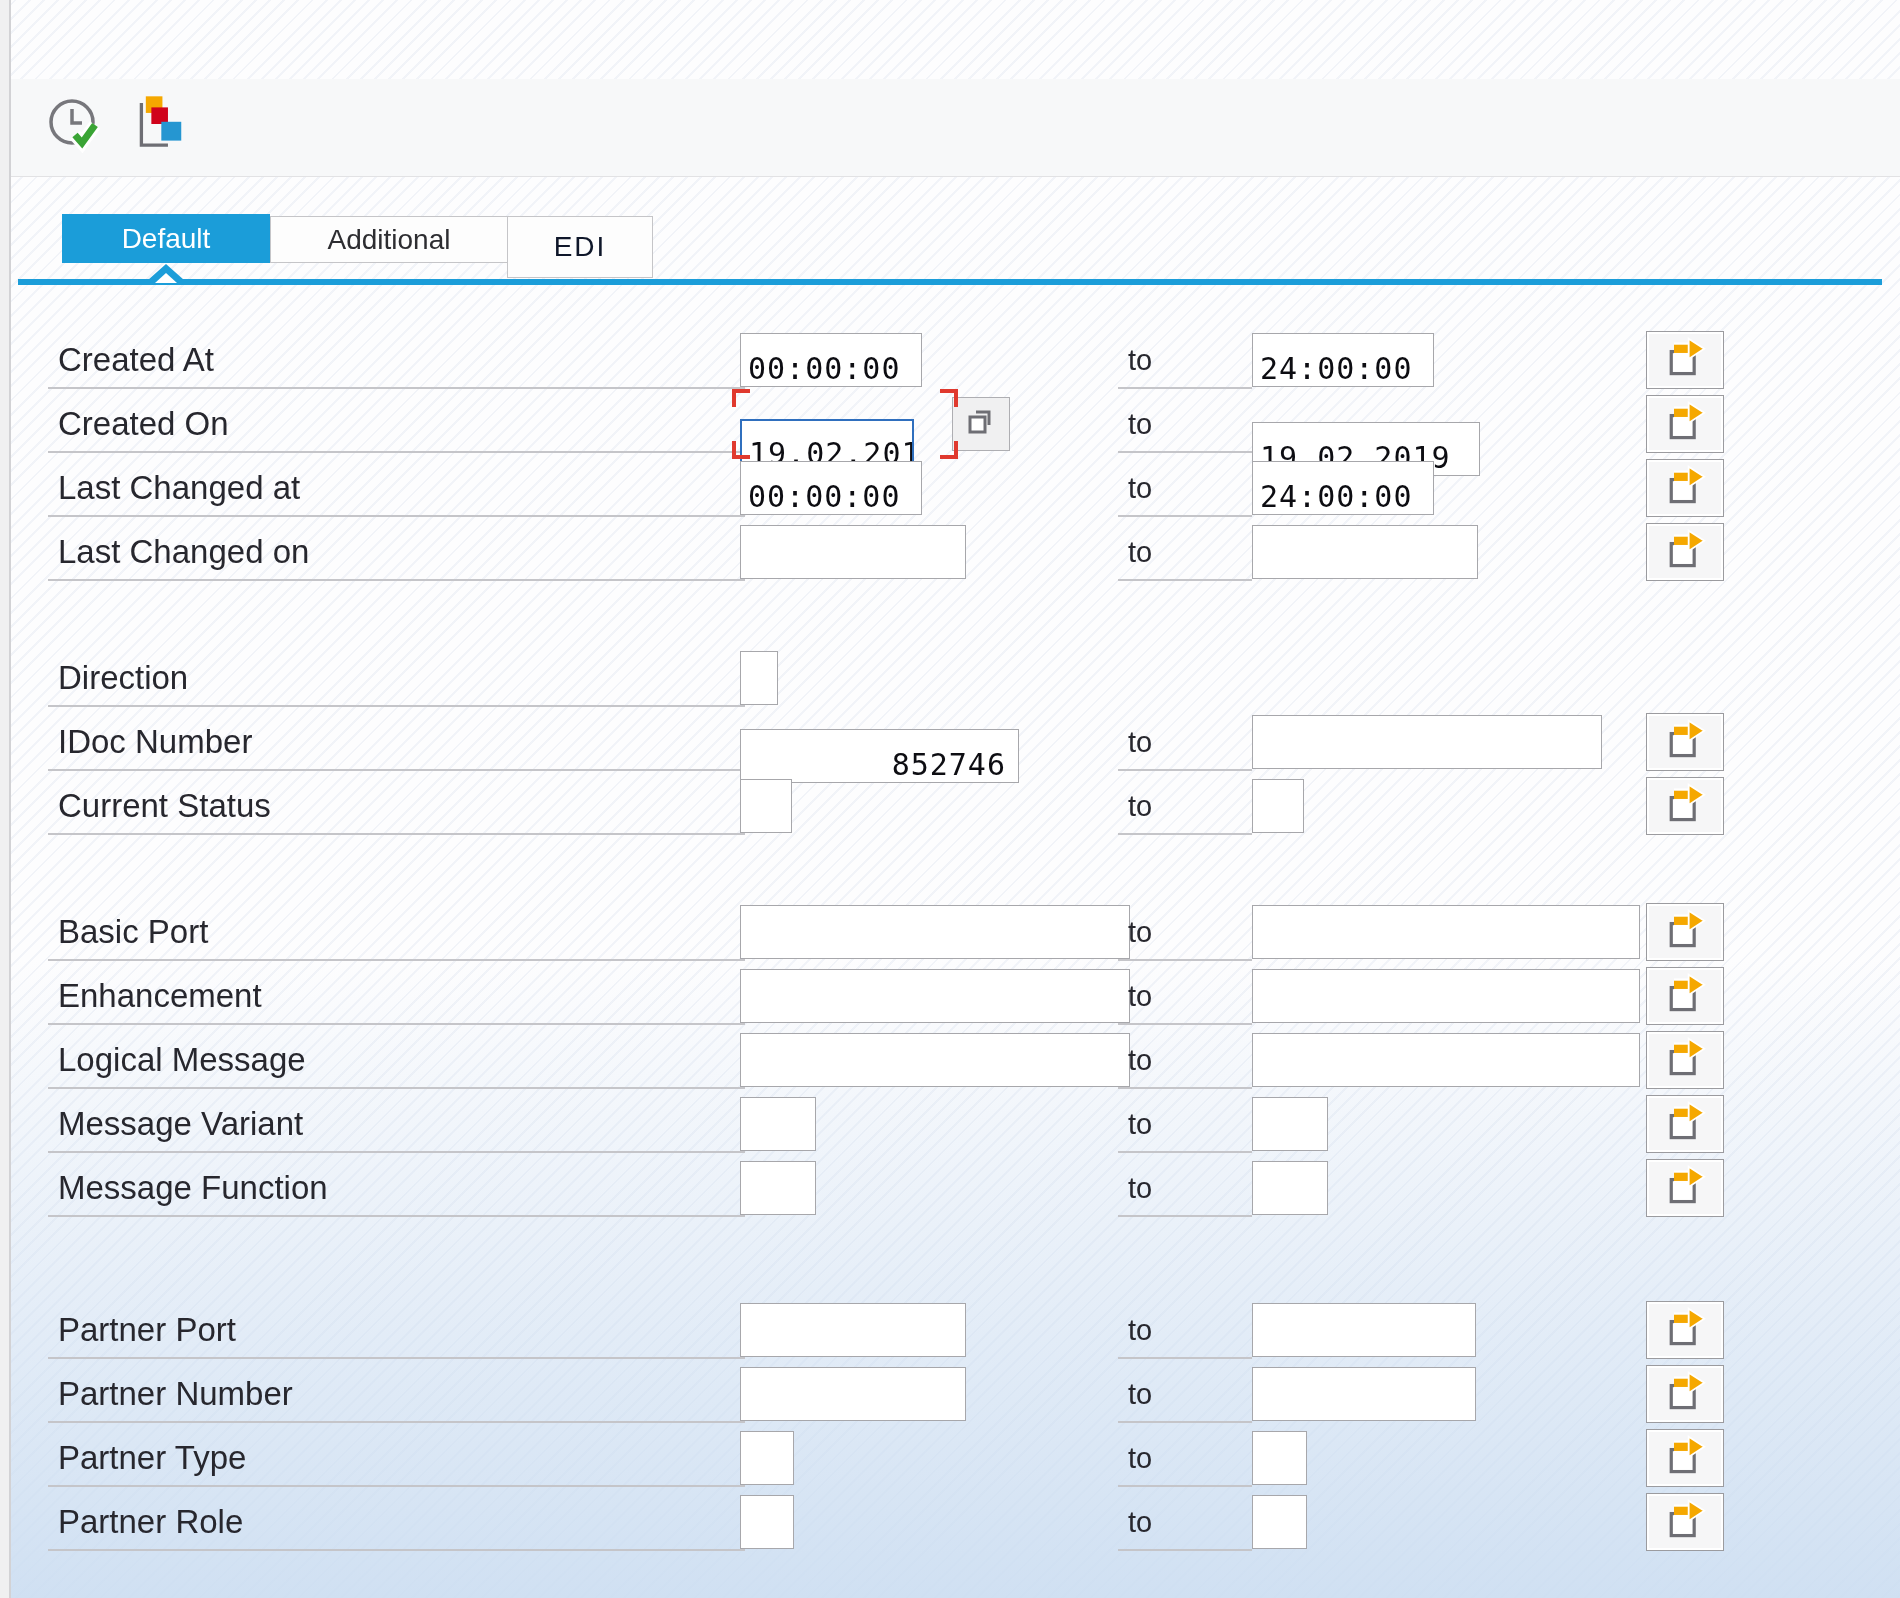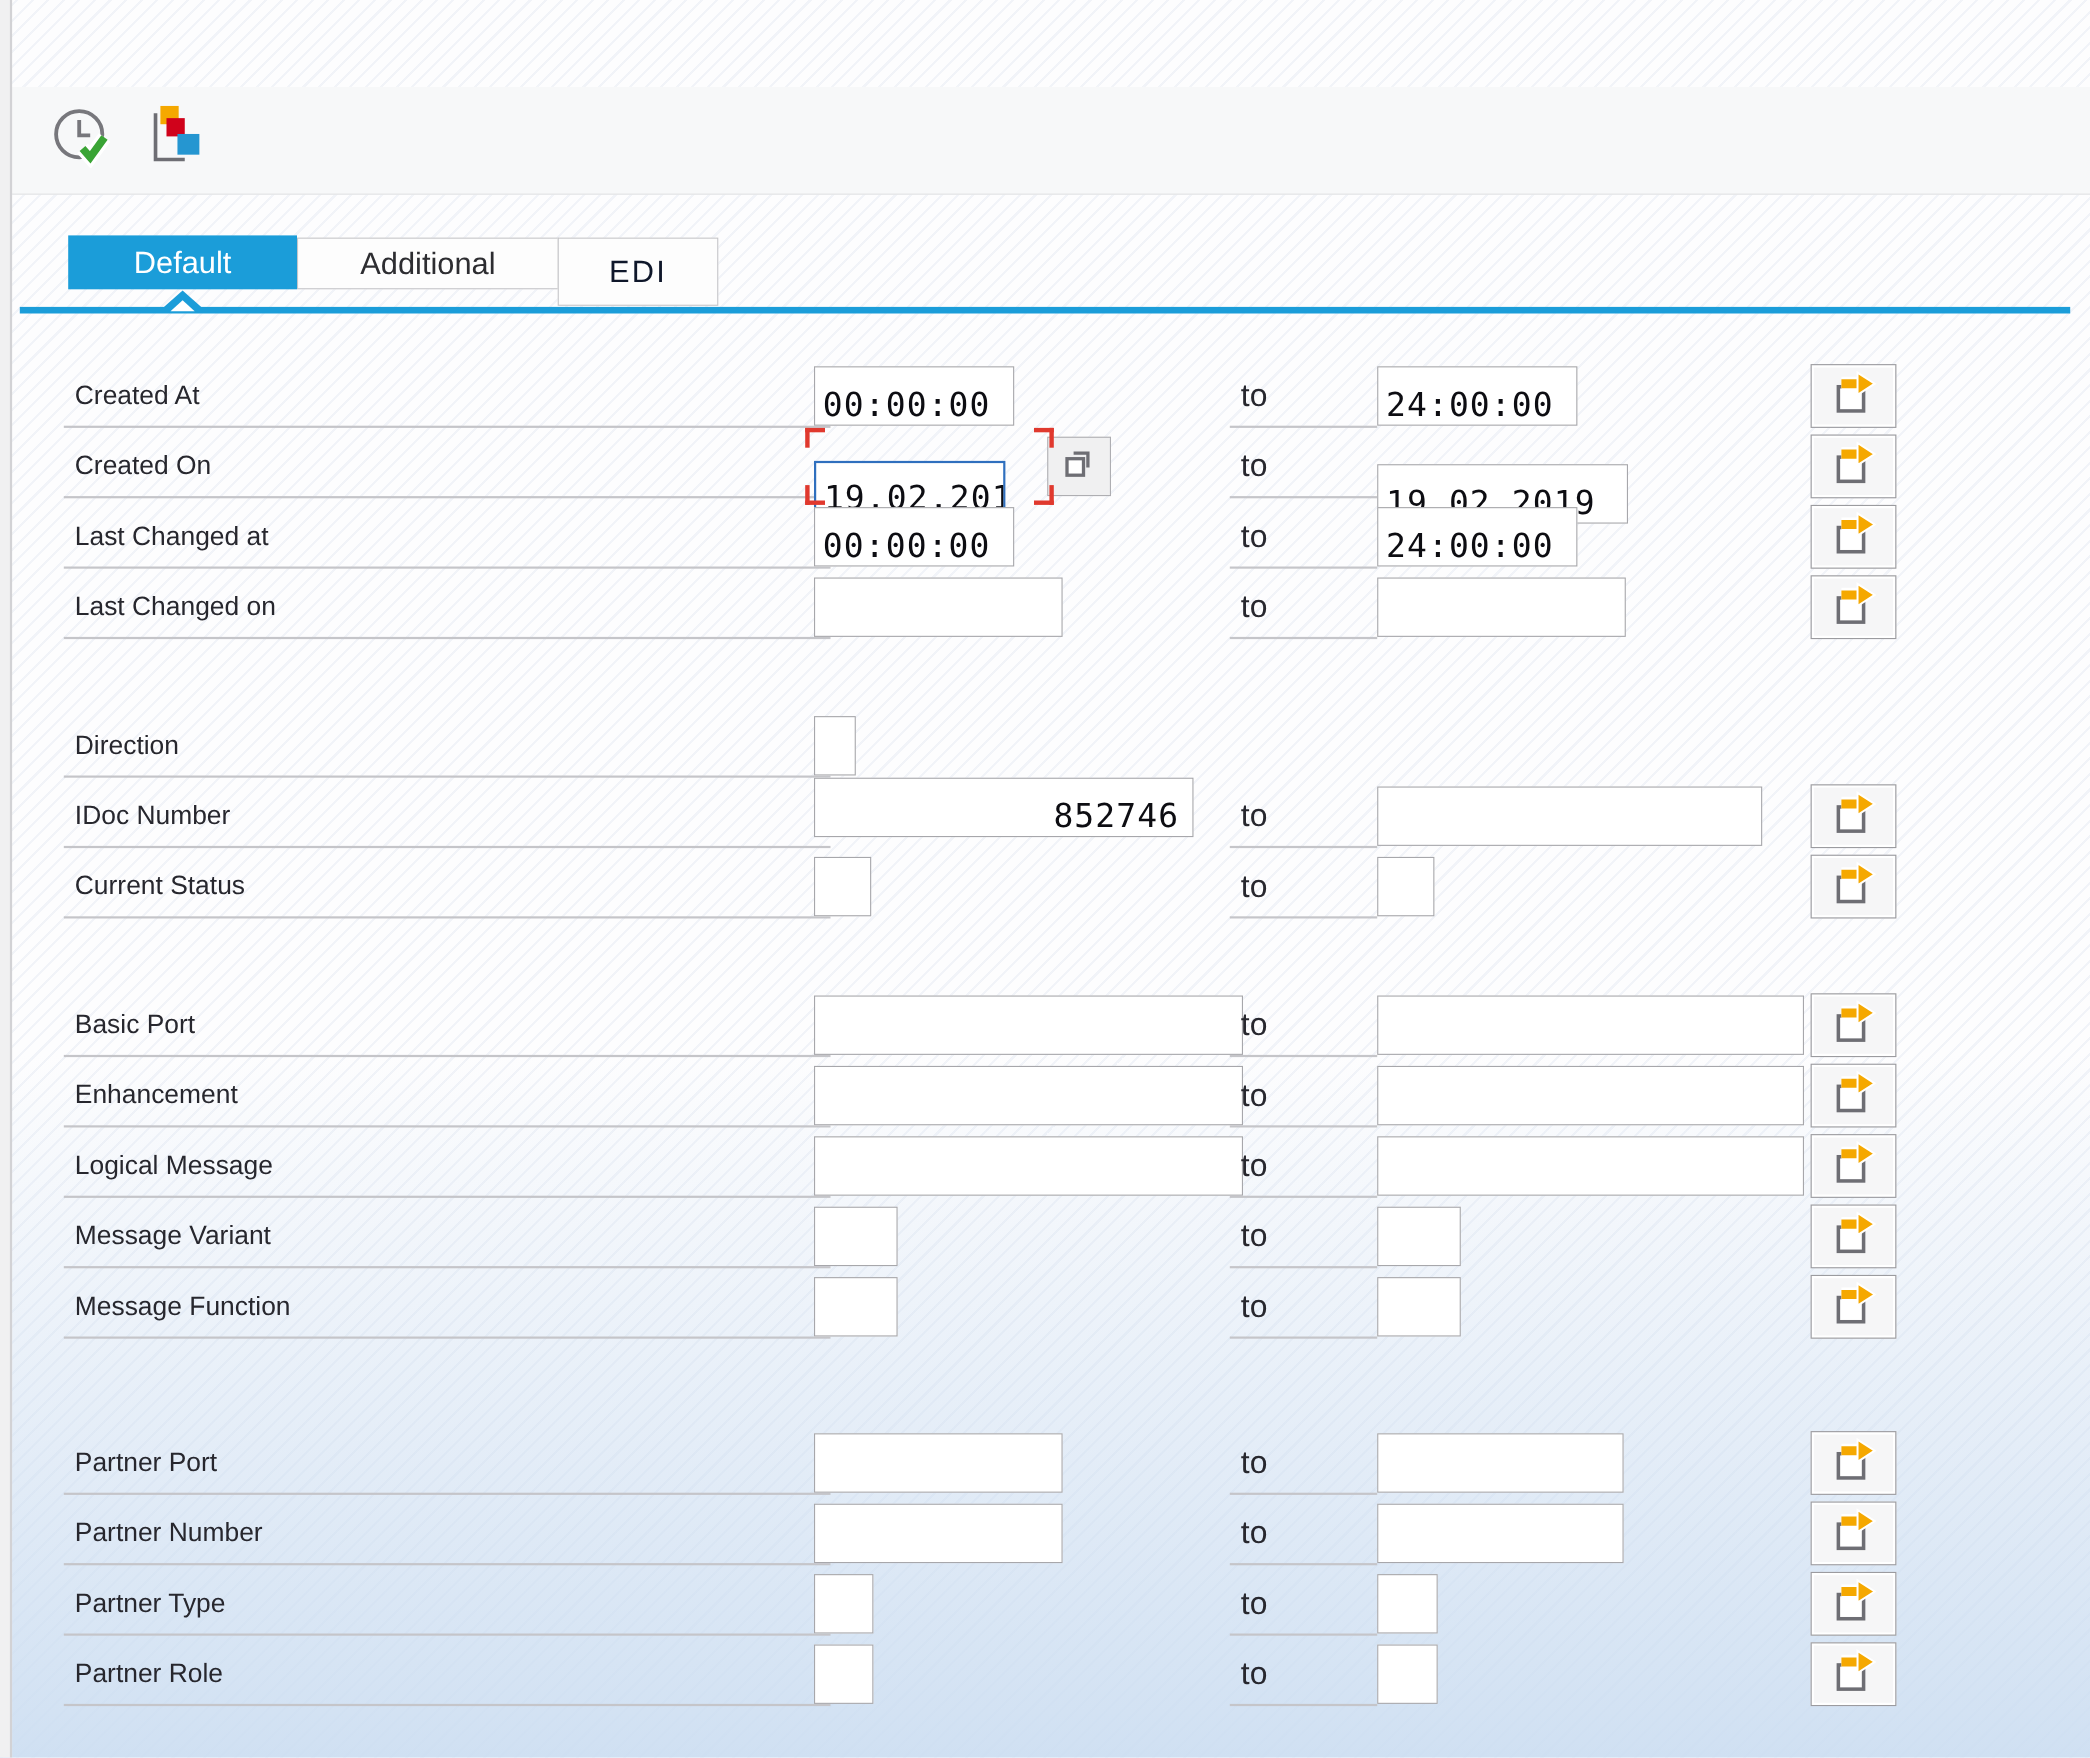--- a/index.html
+++ b/index.html
@@ -30,22 +30,22 @@
   #tab-additional{left:270px;top:216px;width:238px;height:47px;background:#fdfdfd;
     border:1px solid #c5c5c8;color:#2d2d31;}
   #tab-edi{left:507px;top:216px;width:146px;height:62px;background:#fdfdfd;
     border:1px solid #c5c5c8;color:#0f172a;letter-spacing:2px;}
   .tab-underline{position:absolute;left:18px;top:279px;width:1864px;height:6px;background:#1b9dd9;z-index:4;}
   .notch-outer{position:absolute;left:148px;top:264px;width:0;height:0;z-index:6;
     border-left:18px solid transparent;border-right:18px solid transparent;border-bottom:16px solid #1b9dd9;}
   .notch-inner{position:absolute;left:155px;top:273px;width:0;height:0;z-index:7;
     border-left:11px solid transparent;border-right:11px solid transparent;border-bottom:10px solid #ffffff;}
   
-  .row-label{position:absolute;left:58px;width:697px;box-sizing:border-box;height:56px;line-height:54px;
-    padding-left:10px;font-size:24px;color:#27272e;border-bottom:2px solid #c5c5c9;}
+  .row-label{position:absolute;left:48px;width:697px;box-sizing:border-box;height:56px;line-height:54px;
+    padding-left:10px;font-size:33px;color:#27272e;border-bottom:2px solid #c5c5c9;}
   .to-cell{position:absolute;left:1118px;width:134px;box-sizing:border-box;height:56px;line-height:54px;
     padding-left:10px;font-size:29px;color:#27272e;border-bottom:2px solid #c5c5c9;}
   .field{position:absolute;box-sizing:border-box;height:54px;background:#ffffff;border:1px solid #a7a7ab;
     font-family:"DejaVu Sans Mono",monospace;font-size:30px;letter-spacing:1px;color:#0d0d12;
     display:flex;align-items:flex-end;padding:0 7px;overflow:hidden;}
   .field.right{justify-content:flex-end;padding-right:12px;}
   .field.focused{border:2px solid #2f6fbe;}
   .caret{display:inline-block;width:3px;height:34px;background:#1b1b1b;margin-left:3px;}
   .fc{position:absolute;width:18px;height:18px;border:0 solid #e0392e;box-sizing:border-box;z-index:9;}
   .fc.tl{border-top-width:4px;border-left-width:4px;}
@@ -169,21 +169,21 @@
             <path d="M12 14 L30 14" stroke="#ffffff" stroke-width="14"></path>
             <path d="M12 14 L30 14" stroke="#f5a800" stroke-width="9"></path>
             <polygon points="28,3 45,14 28,25" fill="#f5a800" stroke="#ffffff" stroke-width="2"></polygon>
           </svg></span>
       </div>
       <div class="row-label" style="top: 651px;">Direction</div>
       <div class="field" style="left: 740px; top: 651px; width: 38px;">
         <span></span>
       </div>
       <div class="row-label" style="top: 715px;">IDoc Number</div>
-      <div class="field right" style="left: 740px; top: 707px; width: 345px;">
+      <div class="field right" style="left: 740px; top: 729px; width: 279px;">
         <span>852746</span>
       </div>
       <div class="to-cell" style="top: 715px;">to</div>
       <div class="field" style="left: 1252px; top: 715px; width: 350px;">
         <span></span>
       </div>
       <div class="msbtn" style="left: 1646px; top: 713px;">
         <span><svg width="46" height="44" viewBox="0 0 48 48">
             <rect x="9" y="17" width="25" height="24" fill="#ffffff" stroke="#6e6e74" stroke-width="3.5"></rect>
             <path d="M12 14 L30 14" stroke="#ffffff" stroke-width="14"></path>

